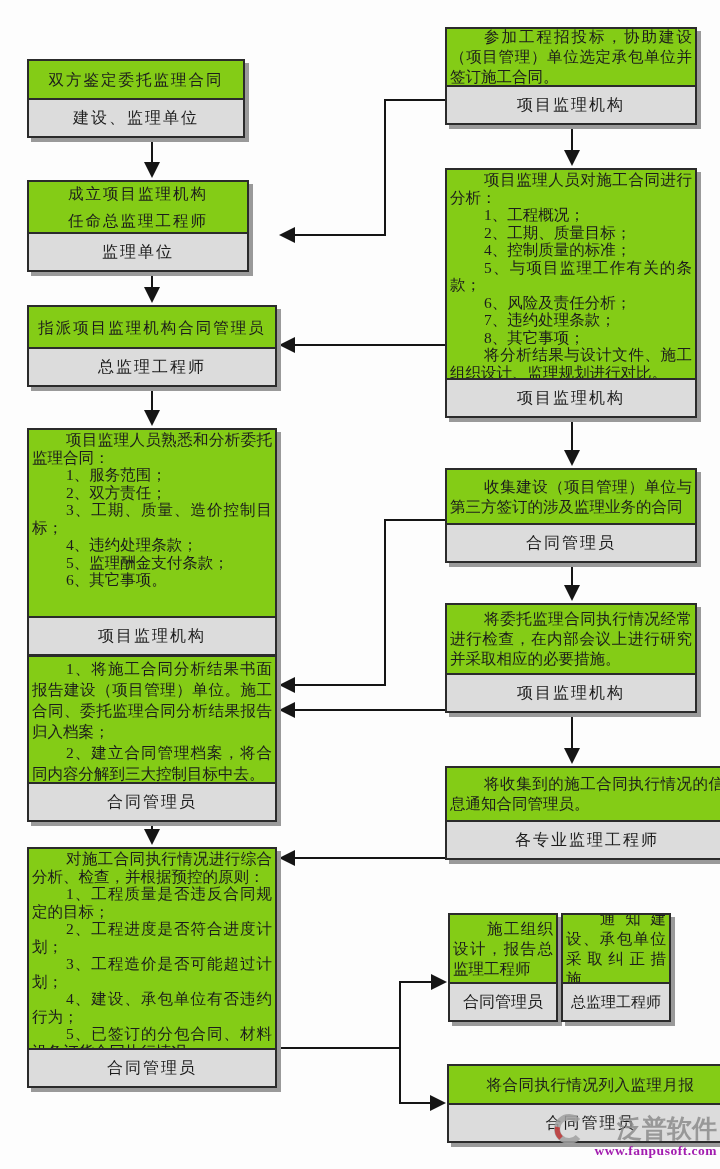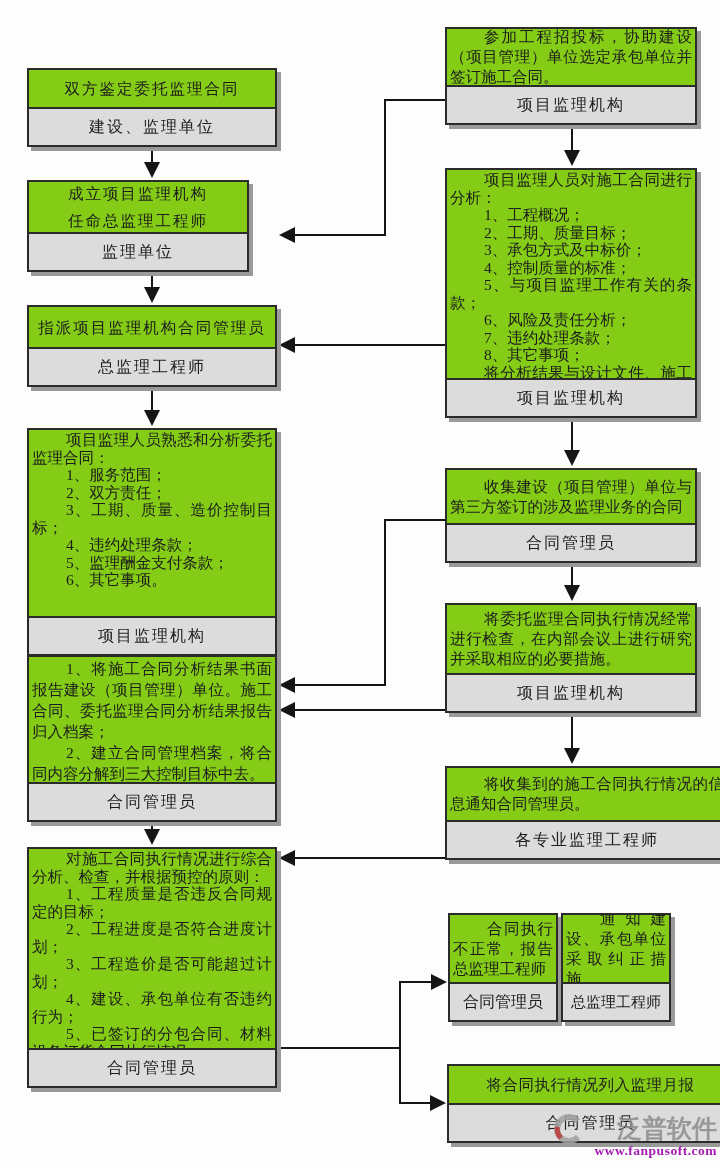--- a/index.html
+++ b/index.html
@@ -104,21 +104,21 @@
       <path d="M445,100 L385,100 L385,235 L281,235" marker-end="url(#arr)"></path>
       <path d="M445,345 L281,345" marker-end="url(#arr)"></path>
       <path d="M445,520 L385,520 L385,685 L281,685" marker-end="url(#arr)"></path>
       <path d="M445,710 L281,710" marker-end="url(#arr)"></path>
       <path d="M445,858 L281,858" marker-end="url(#arr)"></path>
       <path d="M277,1048 L400,1048 L400,982 L445,982" marker-end="url(#arr)"></path>
       <path d="M400,1048 L400,1103 L444,1103" marker-end="url(#arr)"></path>
     </g>
   </svg>
 
-  <div class="node" style="left:27px;top:68px;width:250px;height:79px">
+  <div class="node" style="left:27px;top:59px;width:218px;height:79px">
     <div class="body center">
       <p>双方鉴定委托监理合同</p>
     </div>
     <div class="role">建设、监理单位</div>
   </div>
 
   <div class="node" style="left:27px;top:180px;width:222px;height:92px">
     <div class="body center">
       <p>成立项目监理机构</p>
       <p>任命总监理工程师</p>
@@ -172,21 +172,20 @@
       <p>参加工程招投标，协助建设（项目管理）单位选定承包单位并签订施工合同。</p>
     </div>
     <div class="role">项目监理机构</div>
   </div>
 
   <div class="node" style="left:445px;top:168px;width:252px;height:250px">
     <div class="body">
       <p>项目监理人员对施工合同进行分析：</p>
       <p>1、工程概况；</p>
       <p>2、工期、质量目标；</p>
-      <p>3、承包方式及中标价；</p>
       <p>4、控制质量的标准；</p>
       <p>5、与项目监理工作有关的条款；</p>
       <p>6、风险及责任分析；</p>
       <p>7、违约处理条款；</p>
       <p>8、其它事项；</p>
       <p>将分析结果与设计文件、施工组织设计、监理规划进行对比。</p>
     </div>
     <div class="role">项目监理机构</div>
   </div>
 
@@ -206,21 +205,21 @@
 
   <div class="node" style="left:445px;top:766px;width:284px;height:94px">
     <div class="body roomy">
       <p>将收集到的施工合同执行情况的信息通知合同管理员。</p>
     </div>
     <div class="role">各专业监理工程师</div>
   </div>
 
   <div class="node" style="left:448px;top:913px;width:110px;height:109px">
     <div class="body roomy">
-      <p>合同执行不正常，报告总监理工程师</p>
+      <p>施工组织设计，报告总监理工程师</p>
     </div>
     <div class="role" style="letter-spacing:0">合同管理员</div>
   </div>
 
   <div class="node" style="left:561px;top:913px;width:110px;height:109px">
     <div class="body roomy">
       <p>通知建设、承包单位采取纠正措施。</p>
     </div>
     <div class="role" style="letter-spacing:0;font-size:15px">总监理工程师</div>
   </div>

